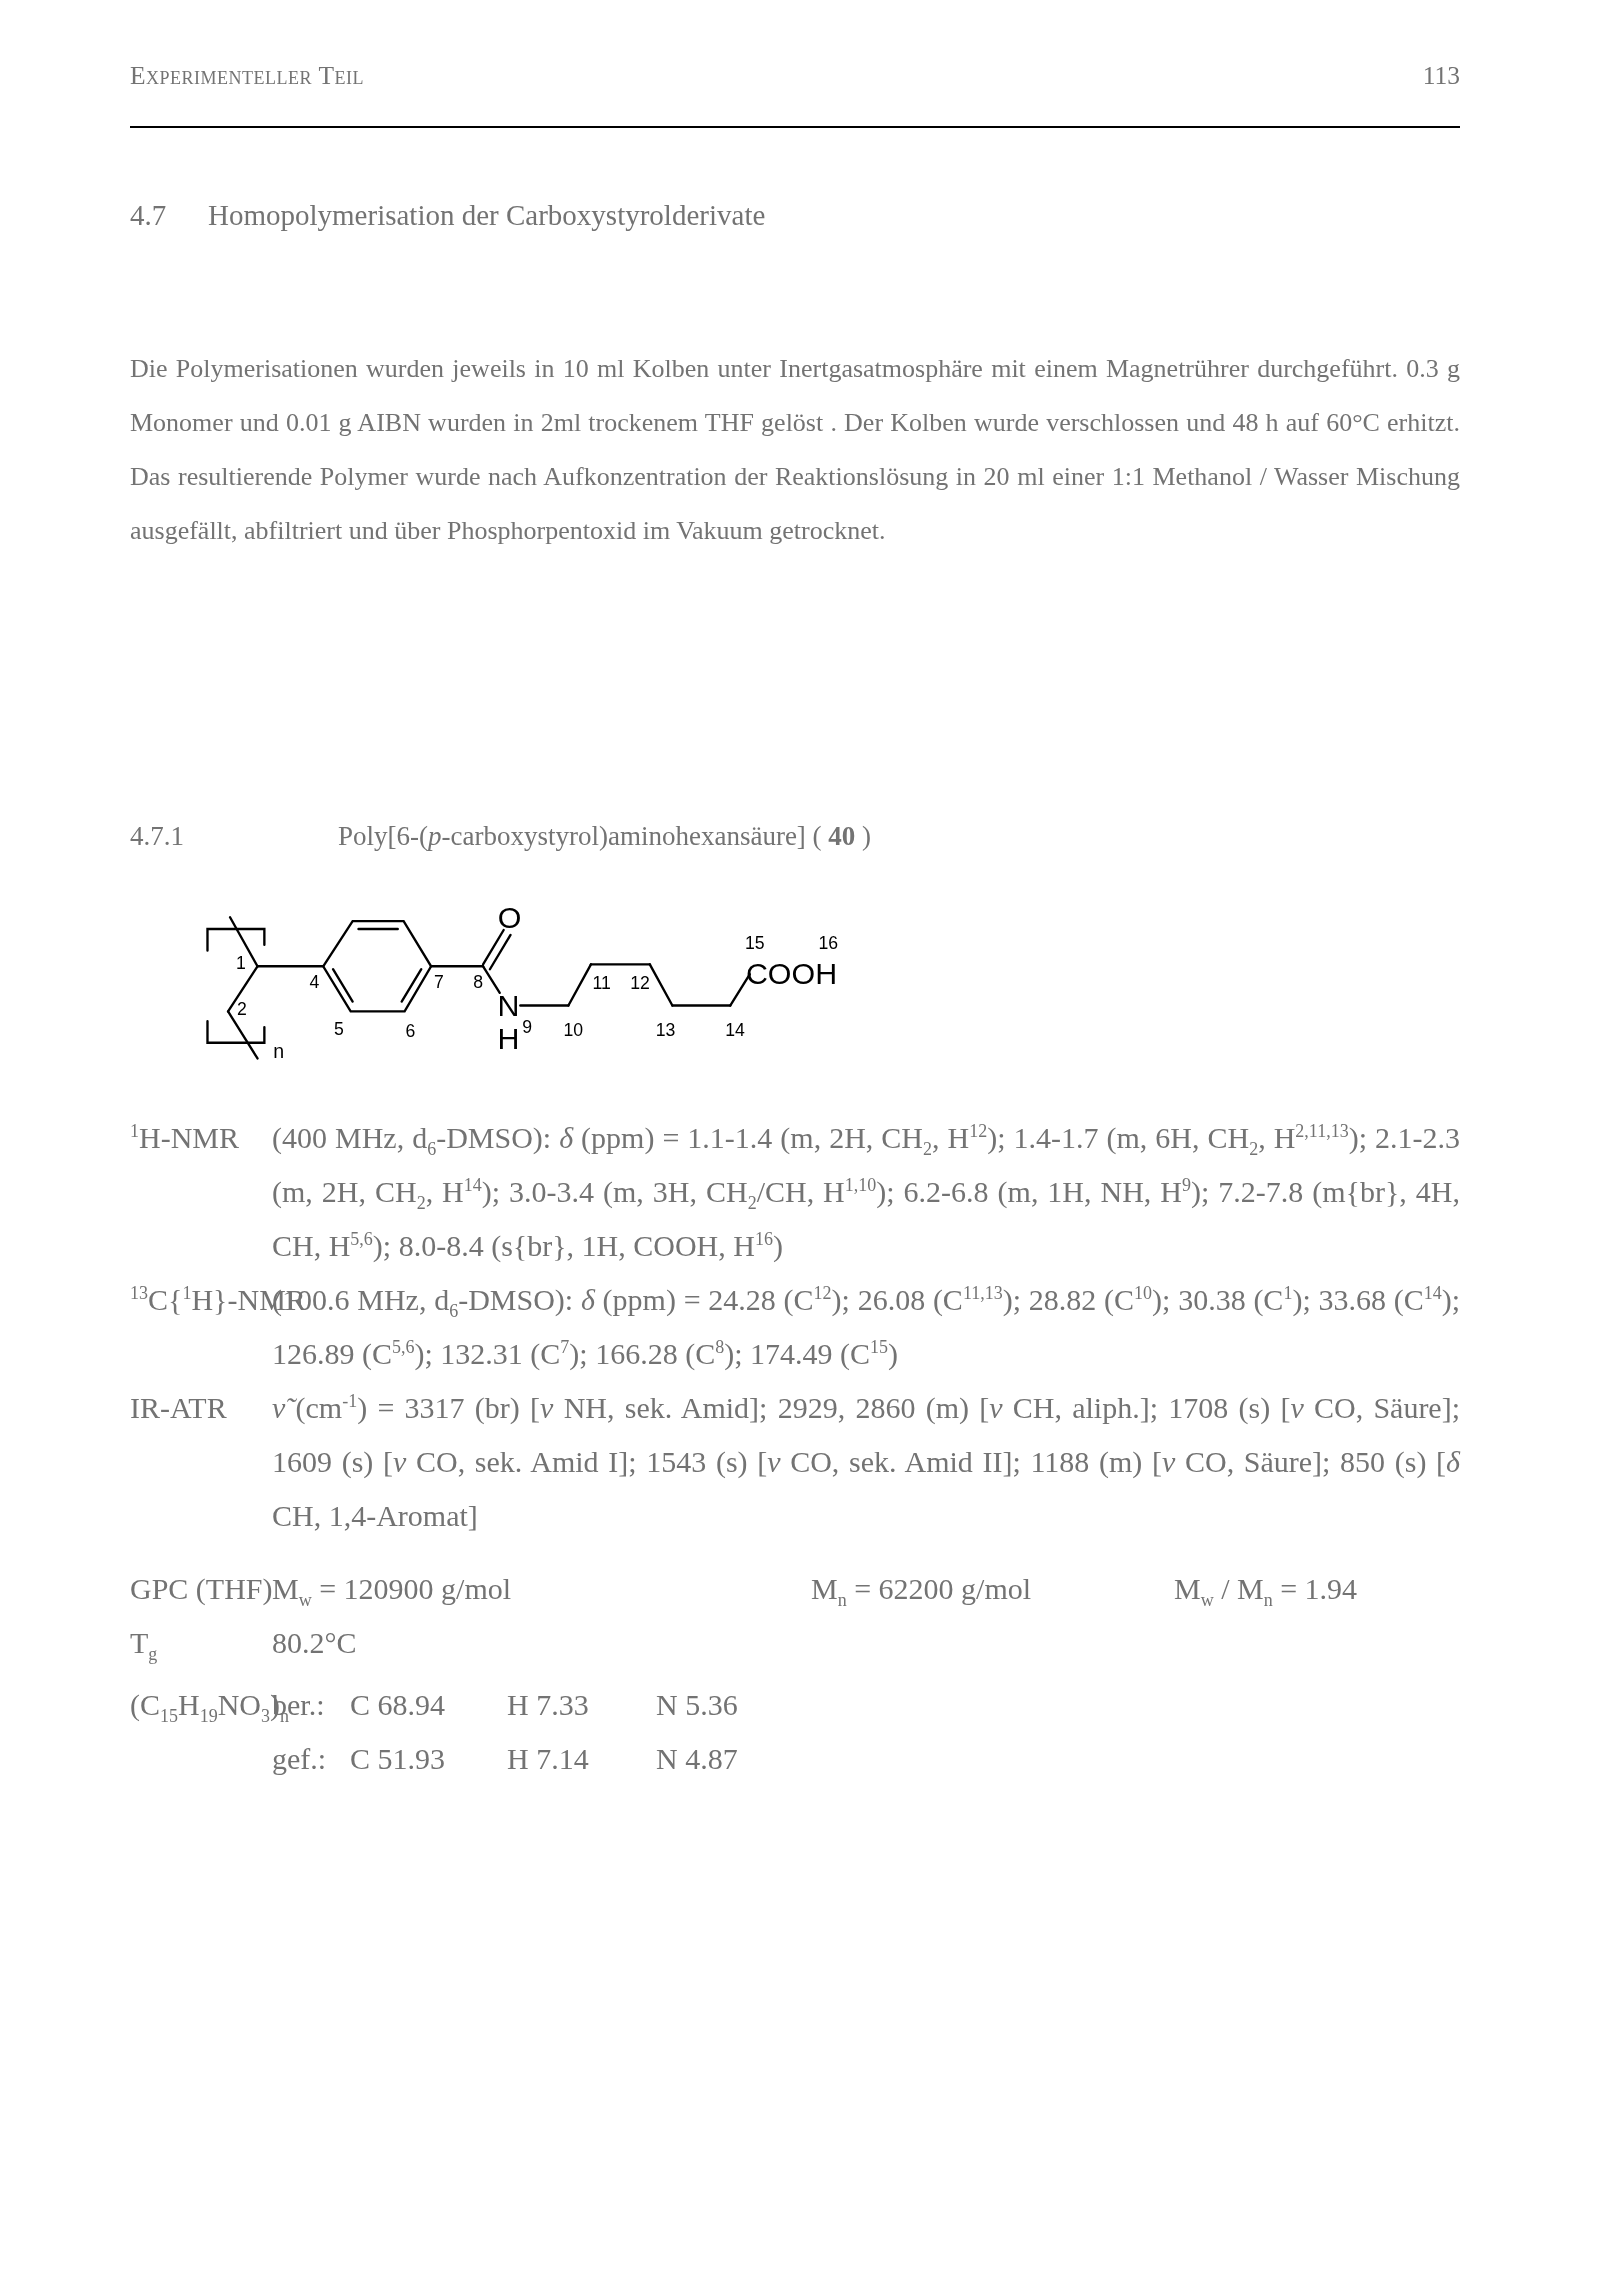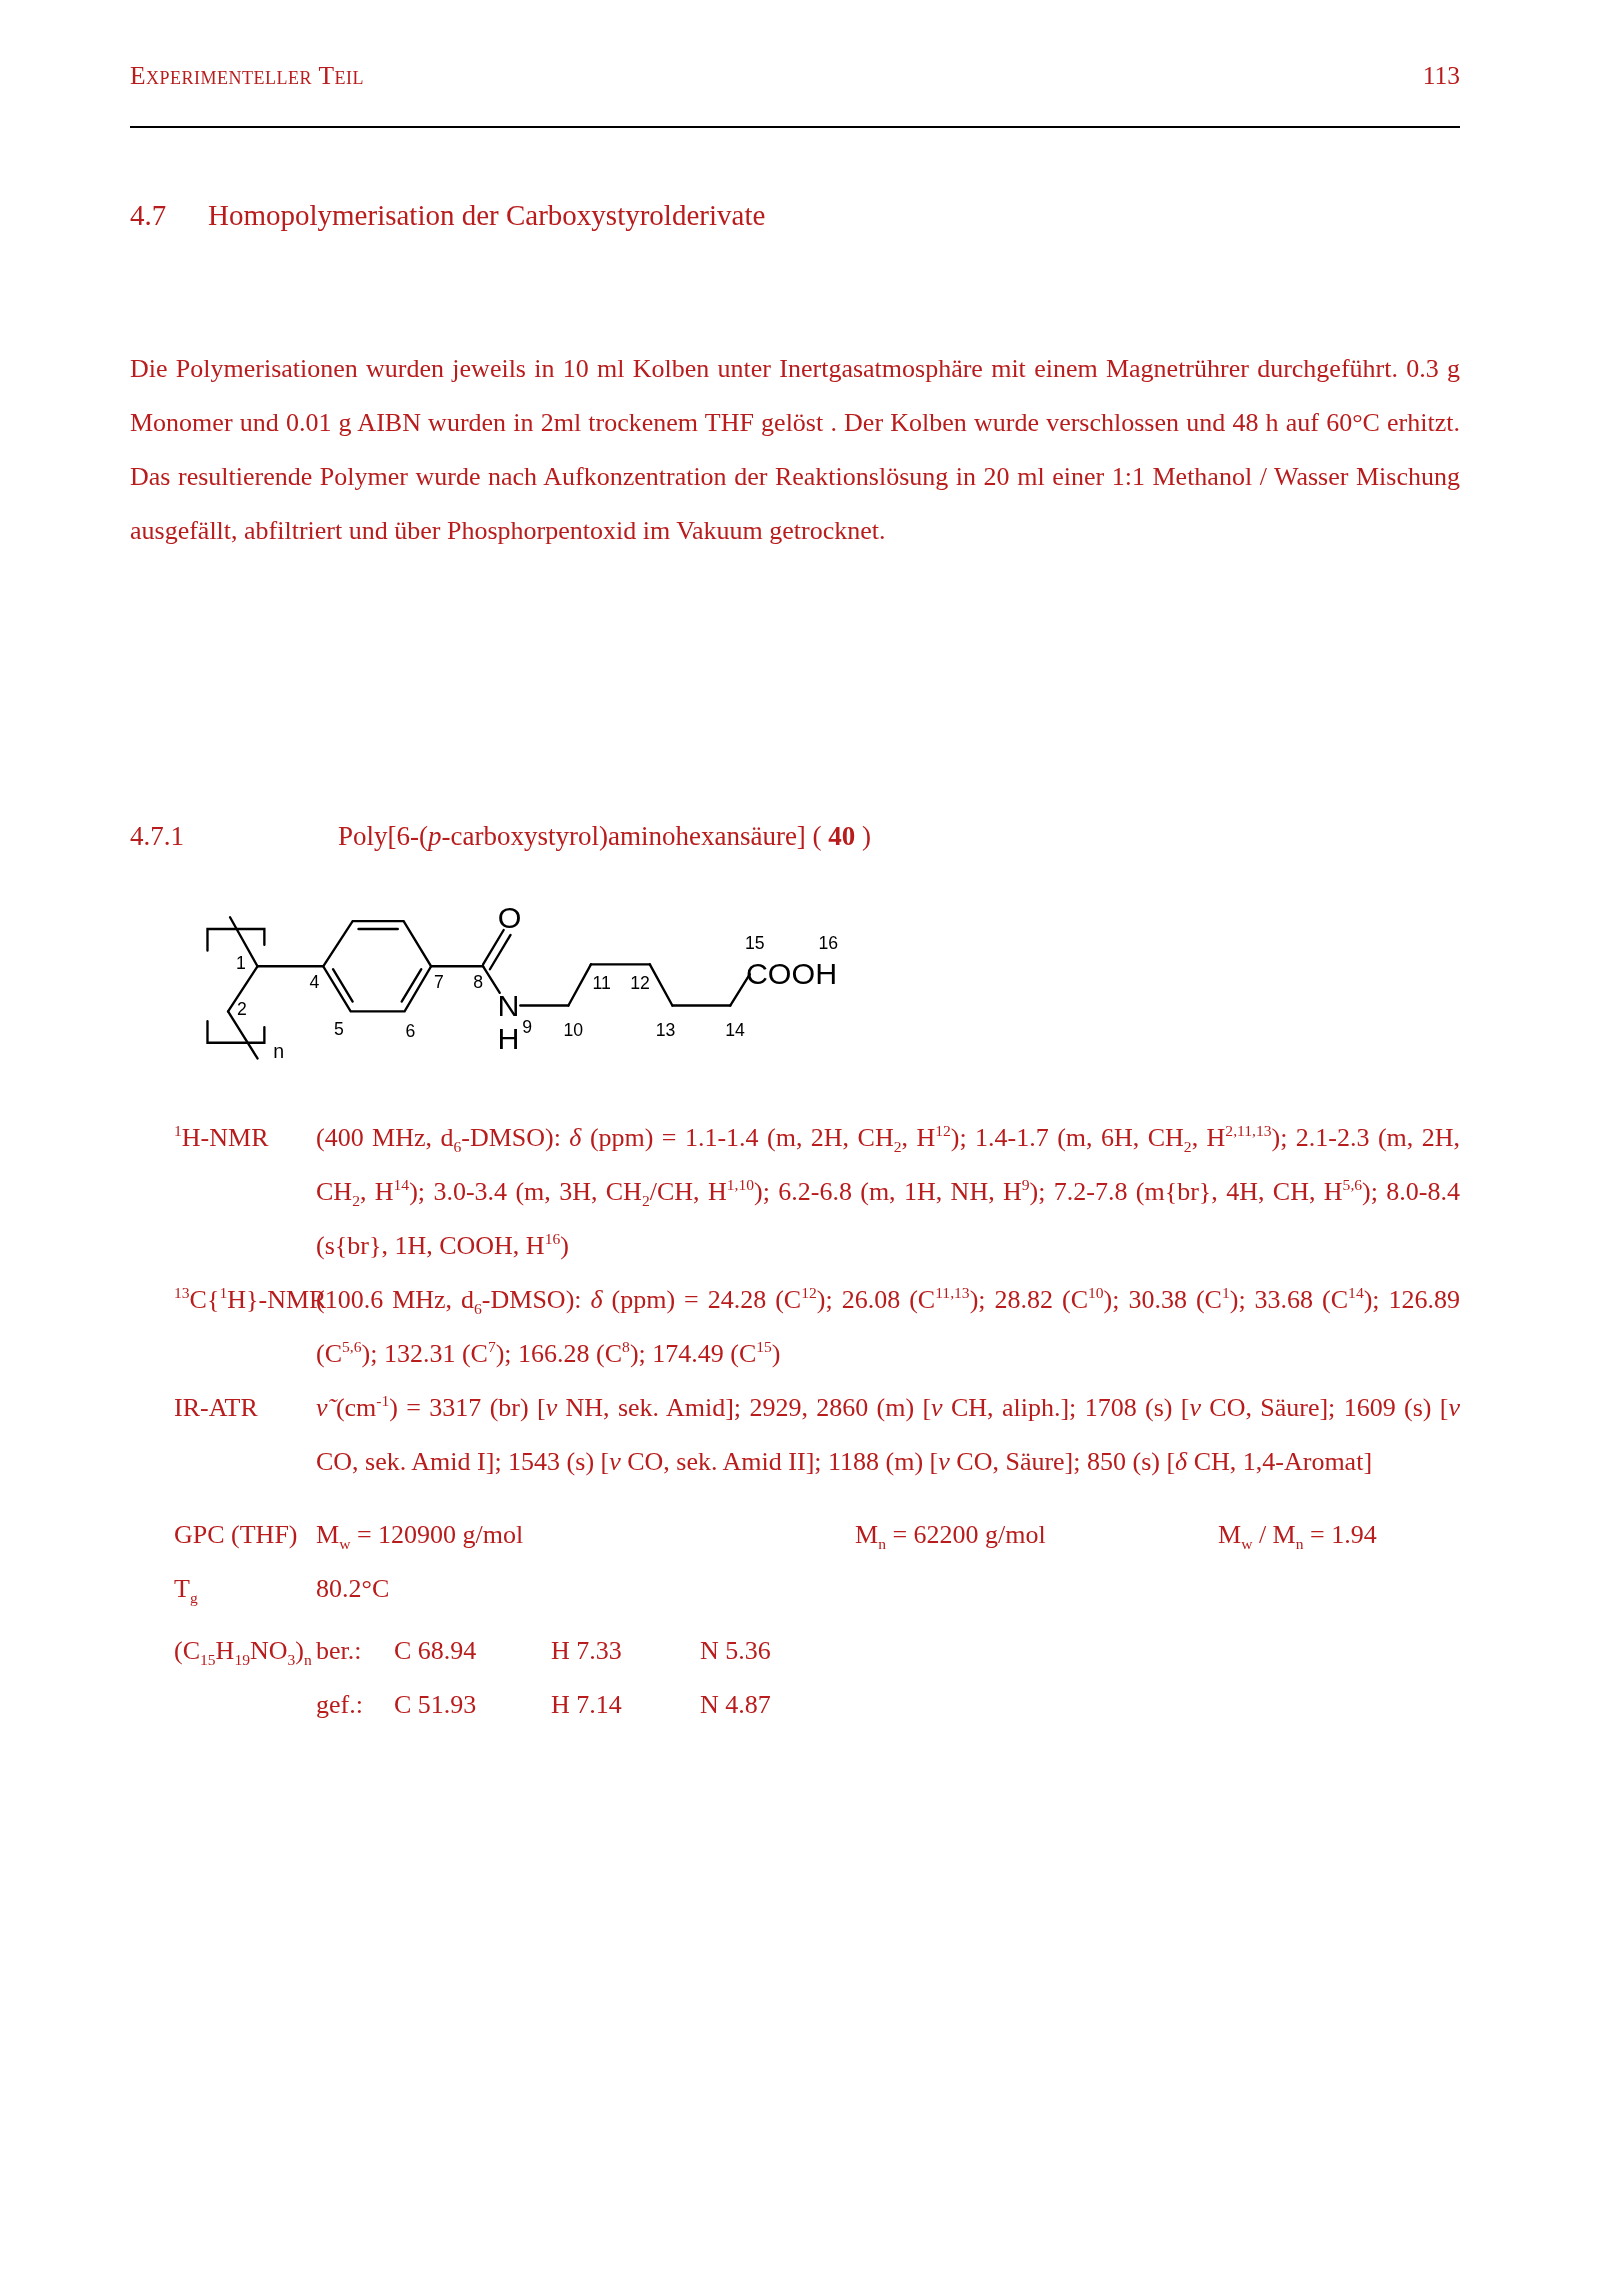--- a/index.html
+++ b/index.html
@@ -3,21 +3,21 @@
 <meta charset="utf-8">
 <title>Experimenteller Teil – 113</title>
 <style>
   html,body { margin:0; padding:0; background:#e8e8e8; }
   .page {
     position:relative;
     width:1620px; height:2293px;
     margin:0 auto;
     background:#ffffff;
     font-family:"Liberation Serif", serif;
-    color:#b91c1c;
+    color:#737373;
     overflow:hidden;
     box-sizing:border-box;
     padding:61px 160px 0 130px;
   }
   
   .header { display:flex; justify-content:space-between; align-items:baseline; }
   .header-title { font-variant:small-caps; font-size:25.5px; letter-spacing:0.5px; }
   .page-number { font-size:25.5px; }
   .rule { border:none; border-top:2px solid #000; margin:35px 0 0 0; }
 
@@ -40,21 +40,21 @@
   
   .structure { margin-top:25.5px; }
   .structure svg { display:block; }
   .structure path, .structure line { stroke:#000; stroke-width:2.4; fill:none; stroke-linecap:round; }
   .structure text { fill:#000; font-family:"Liberation Sans", sans-serif; }
   .atom { font-size:31px; }
   .num  { font-size:18px; }
   .rep  { font-size:20px; }
 
   
-  .props { margin-top:27.4px; font-size:26px; line-height:54px;margin-left:44px; }
+  .props { margin-top:27.4px; font-size:30px; line-height:54px; }
   .prop { display:grid; grid-template-columns:142px 1fr; align-items:start; }
   .plabel { white-space:nowrap; }
   .pval.just { text-align:justify; }
   sup { font-size:0.6em; line-height:0; vertical-align:super; }
   sub { font-size:0.6em; line-height:0; vertical-align:sub; }
 
   .prop.gpc { margin-top:19.6px; }
   .gpc-val { display:grid; grid-template-columns:539px 363px 1fr; }
 
   .prop.formula { margin-top:7.8px; }

